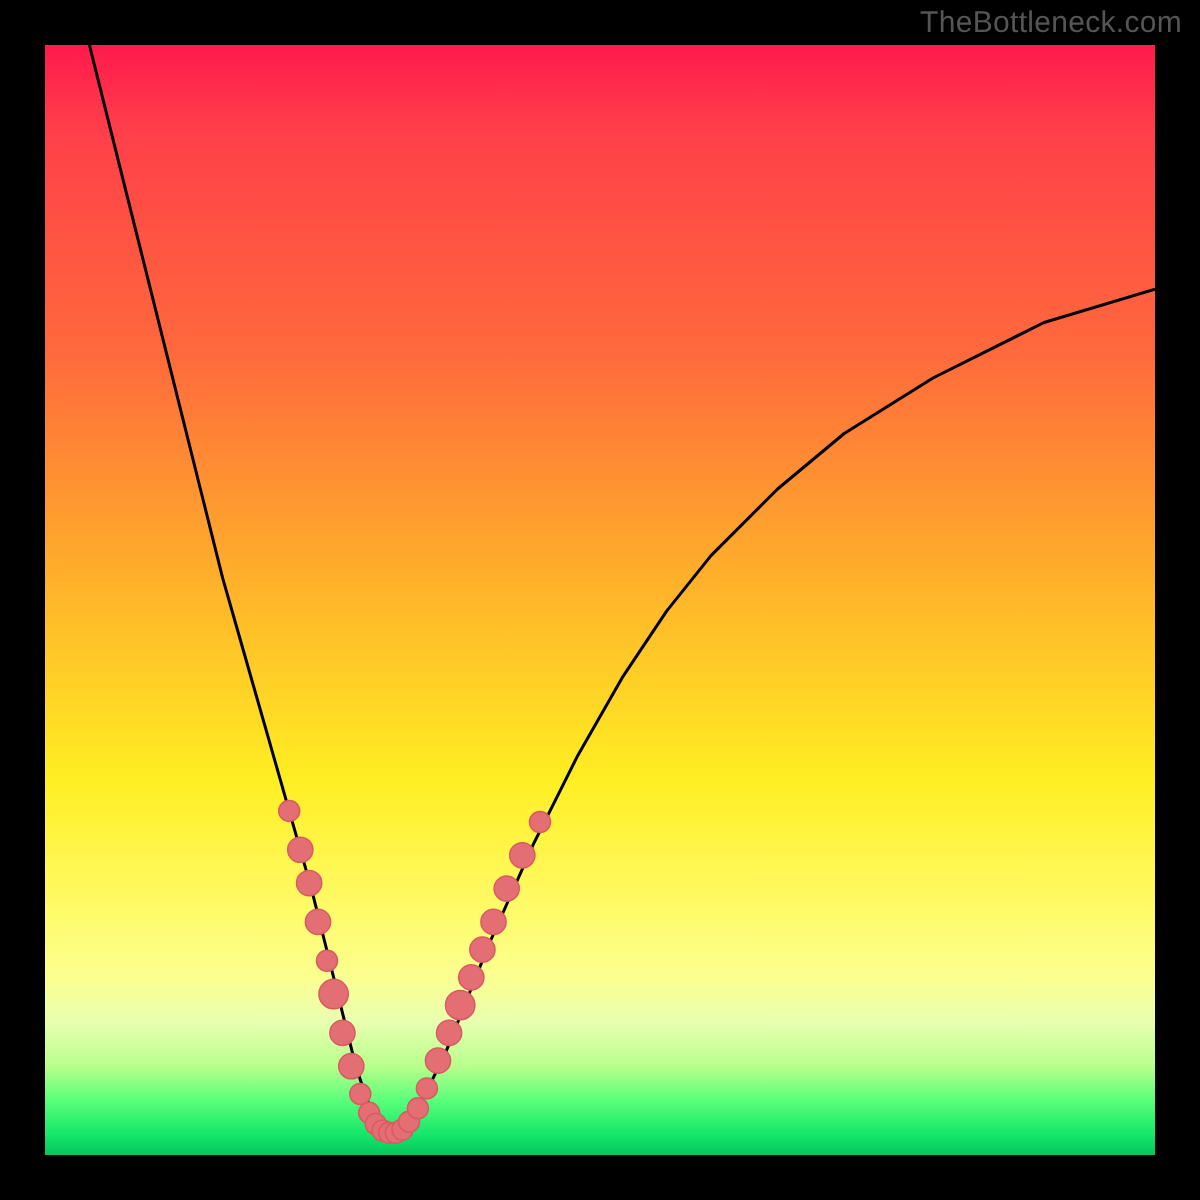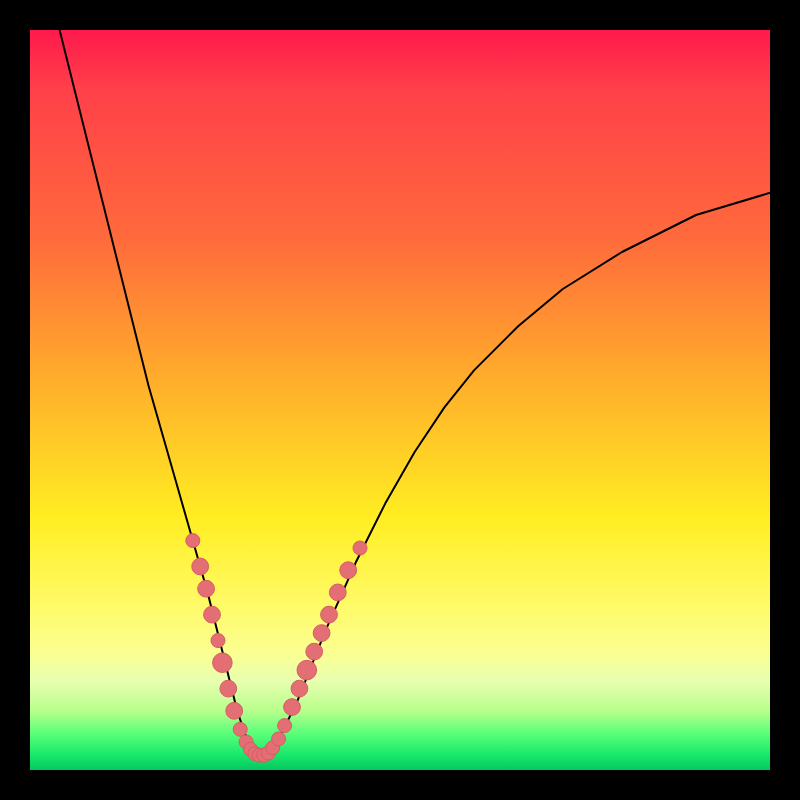--- a/index.html
+++ b/index.html
@@ -61,20 +61,21 @@
   .dot {
     fill: #e36f74;
     stroke: #d85b62;
     stroke-width: 1;
   }
 </style>
 </head>
 <body>
 
 <div class="frame">
+  <div class="watermark">TheBottleneck.com</div>
   <div class="plot">
     <div class="gradient"></div>
     <svg class="curve" viewBox="0 0 740 740" preserveAspectRatio="none">
       <path id="curve-path" fill="none" stroke="#000" stroke-width="2" stroke-linejoin="round" d="M29.6 0.0 L44.4 59.2 L59.2 118.4 L74.0 177.6 L88.8 236.8 L103.6 296.0 L118.4 355.2 L133.2 407.0 L148.0 458.8 L162.8 510.6 L177.6 562.4 L185.0 592.0 L192.4 621.6 L199.8 651.2 L207.2 680.8 L214.6 703.0 L222.0 717.8 L229.4 725.2 L236.8 725.2 L244.2 717.8 L251.6 703.0 L266.4 673.4 L281.2 636.4 L296.0 599.4 L325.6 532.8 L355.2 473.6 L384.8 421.8 L414.4 377.4 L444.0 340.4 L488.4 296.0 L532.8 259.0 L592.0 222.0 L666.0 185.0 L740.0 162.8"></path>
       <g id="dots">
           <circle cx="162.8" cy="510.6" r="7.0" class="dot"></circle>
           <circle cx="170.2" cy="536.5" r="8.4" class="dot"></circle>
           <circle cx="176.1" cy="558.7" r="8.4" class="dot"></circle>
           <circle cx="182.0" cy="584.6" r="8.4" class="dot"></circle>
           <circle cx="188.0" cy="610.5" r="7.0" class="dot"></circle>

